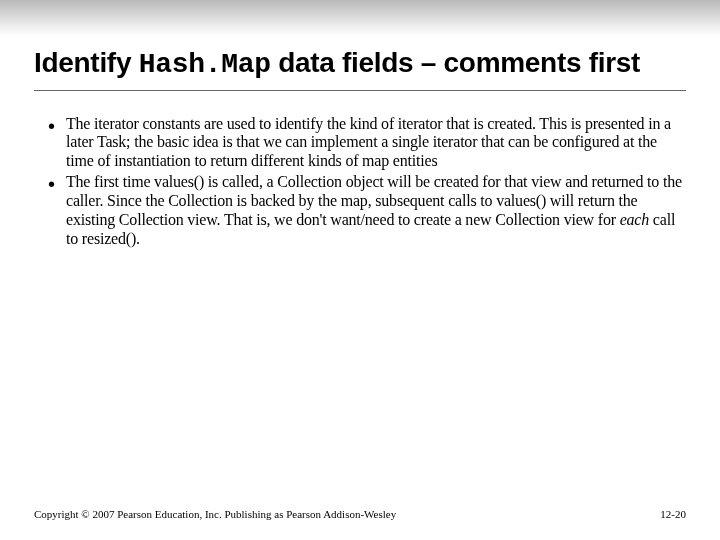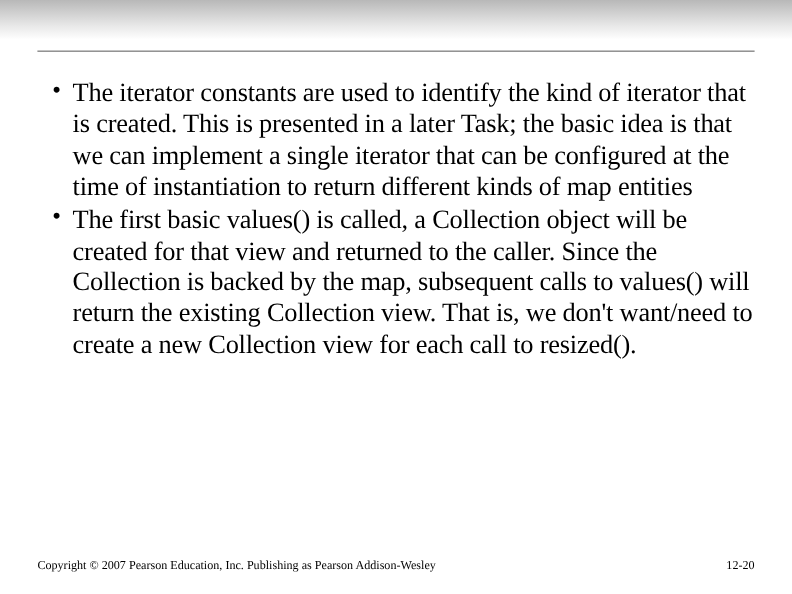--- a/index.html
+++ b/index.html
@@ -44,35 +44,36 @@
     width: 100%;
     margin: 0 0 24px 0;
   }
   ul.bullets {
     list-style: none;
     padding: 0 0 0 14px;
     margin: 0;
   }
   ul.bullets > li {
     position: relative;
-    font-size: 24px;
+    font-size: 16px;
     line-height: 1.18;
     margin: 0 0 2px 0;
     padding-left: 18px;
     letter-spacing: -0.2px;
   }
   ul.bullets > li::before {
     content: "•";
     position: absolute;
     left: 0;
     top: 0;
     font-size: 20px;
     font-family: Arial, sans-serif;
   }
   .em {
+    font-style: italic;
     text-align: right;
   }
   .footer {
     position: absolute;
     bottom: 20px;
     left: 34px;
     right: 34px;
     font-size: 11px;
     display: flex;
     justify-content: space-between;
@@ -82,25 +83,28 @@
     white-space: nowrap;
   }
 </style>
 </head>
 <body>
 
 <div class="top-gradient"></div>
 
 <div class="slide">
 
+  <h1 class="title">
+    <span>Identify </span><span class="code">Hash.Map</span><span> data fields – comments first</span>
+  </h1>
   <div class="underline"></div>
 
   <ul class="bullets">
     <li><span>The iterator constants are used to identify the kind of iterator that is created. This is presented in a later Task; the basic idea is that we can implement a single iterator that can be configured at the time of instantiation to return different kinds of map entities</span></li>
-    <li><span>The first basic values() is called, a Collection object will be created for that view and returned to the caller. Since the Collection is backed by the map, subsequent calls to values() will return the existing Collection view. That is, we don't want/need to create a new Collection view for </span><span class="em">each</span><span> call to resized().</span></li>
+    <li><span>The first time values() is called, a Collection object will be created for that view and returned to the caller. Since the Collection is backed by the map, subsequent calls to values() will return the existing Collection view. That is, we don't want/need to create a new Collection view for </span><span class="em">each</span><span> call to resized().</span></li>
   </ul>
 
   <div class="footer">
     <span class="left">Copyright © 2007 Pearson Education, Inc. Publishing as Pearson Addison-Wesley</span>
     <span class="right">12-20</span>
   </div>
 
 </div>
 
 </body></html>

